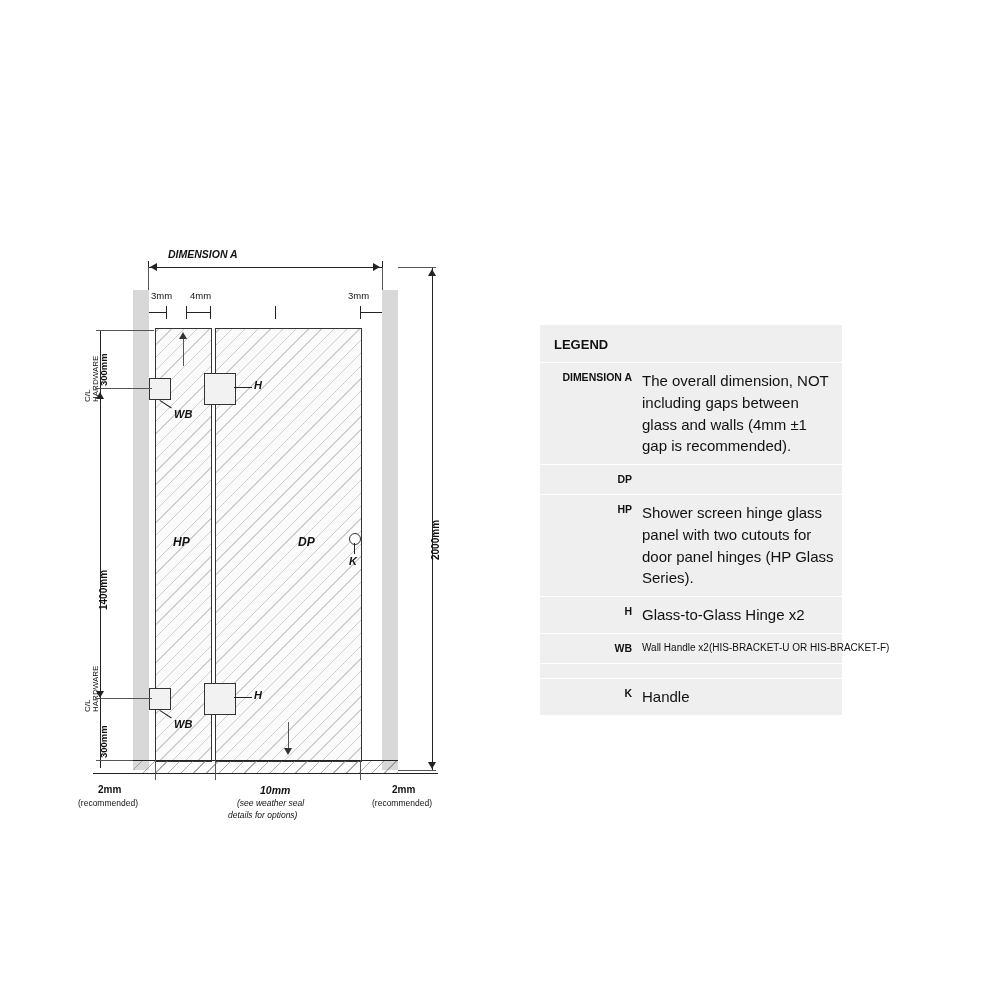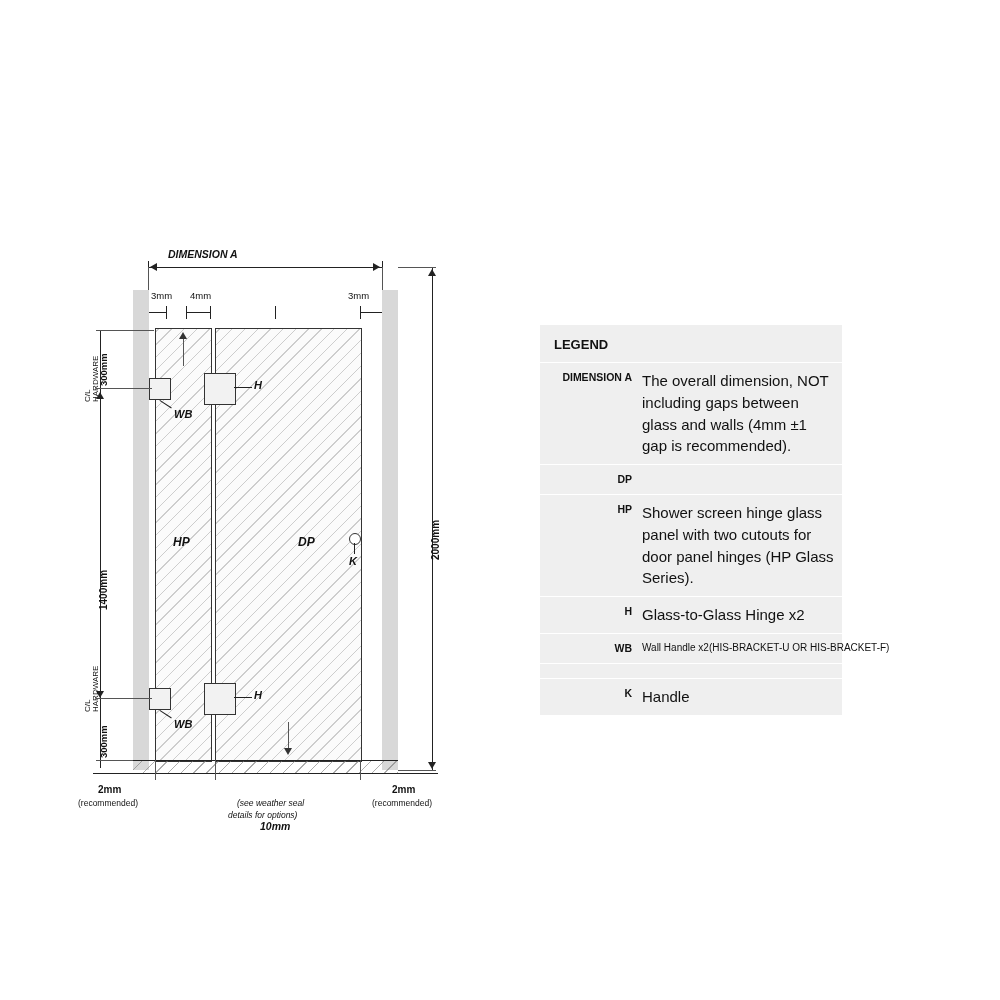--- a/index.html
+++ b/index.html
@@ -260,21 +260,21 @@
     <div class="floor-hatch" style="left:73px; top:511px; width:265px; height:12px;"></div>
     <div class="line-h" style="left:33px; top:523px; width:345px;"></div>
 
     <div class="line-v thin-v" style="left:95px; top:510px; height:20px;"></div>
     <div class="line-v thin-v" style="left:155px; top:510px; height:20px;"></div>
     <div class="line-v thin-v" style="left:300px; top:510px; height:20px;"></div>
 
     <div class="txt" style="left:38px; top:534px; font-size:10px; font-weight:bold;">2mm</div>
     <div class="txt" style="left:18px; top:548px; font-size:8.5px;">(recommended)</div>
 
-    <div class="txt" style="left:200px; top:534px; font-size:10.5px; font-weight:bold; font-style:italic;margin-top:36px;">10mm</div>
+    <div class="txt" style="left:200px; top:534px; font-size:10.5px; font-weight:bold; font-style:italic;">10mm</div>
     <div class="txt" style="left:177px; top:548px; font-size:8.5px; font-style:italic;">(see weather seal</div>
     <div class="txt" style="left:168px; top:560px; font-size:8.5px; font-style:italic;">details for options)</div>
     <div class="line-h" style="left:196px; top:541px; width:0; border-top:0;"></div>
 
     <div class="txt" style="left:332px; top:534px; font-size:10px; font-weight:bold;">2mm</div>
     <div class="txt" style="left:312px; top:548px; font-size:8.5px;">(recommended)</div>
   </div>
 
   <div class="legend">
     <div class="legend-title">LEGEND</div>

